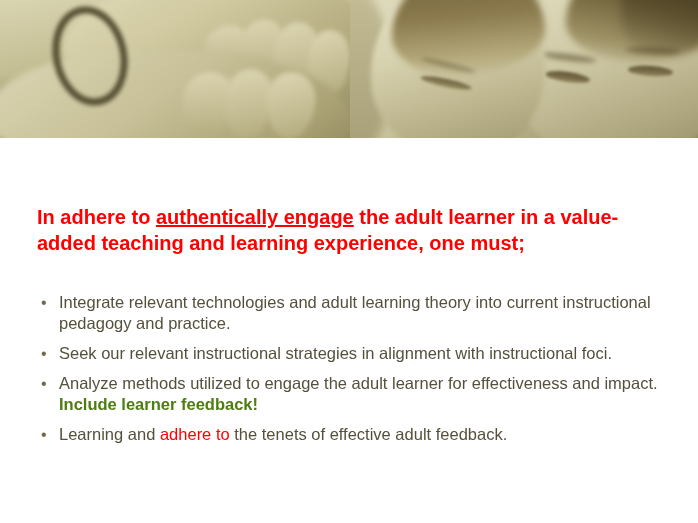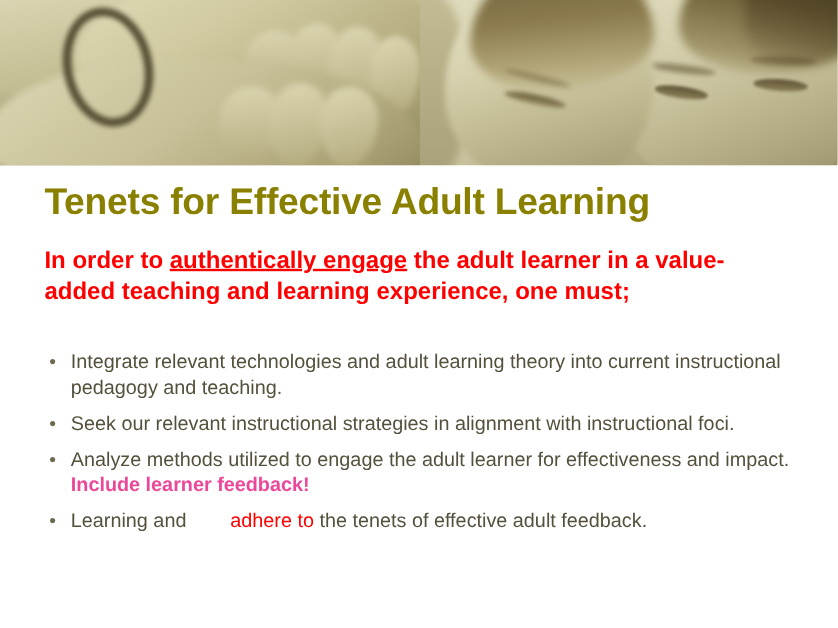--- a/index.html
+++ b/index.html
@@ -253,26 +253,25 @@
     padding-left: 4px;
     box-sizing: border-box;
   }
   .bullet-text {
     flex: 1 1 auto;
     font-size: 16.5px;
     line-height: 21px;
     color: #55503c;
   }
   .bullet-text .hot {
-    color: #ec4899;
+    color: #4d7c0f;
     font-weight: bold;
   }
   .bullet-text .hot-plain {
     color: #ff0000;
-    margin-left: 32px;
   }
 </style>
 </head>
 <body>
 
 <div class="header-band">
 
   <div class="photo photo-left">
     <div class="bg"></div>
     <div class="desk-edge"></div>
@@ -301,30 +300,29 @@
     <div class="hair-a"></div>
     <div class="brow-a"></div>
     <div class="eye-a"></div>
     <div class="corner-dark"></div>
   </div>
 
 </div>
 
 <div class="slide-body">
 
-  <div class="slide-title">Tenets for Effective Adult Learning</div>
 
   <div class="intro">
-    <span>In order to </span><u>authentically engage</u><span> the adult learner in a value-added teaching and learning experience, one must;</span>
+    <span>In adhere to </span><u>authentically engage</u><span> the adult learner in a value-added teaching and learning experience, one must;</span>
   </div>
 
   <div class="bullets">
       <div class="bullet-row">
         <div class="bullet-mark">•</div>
-        <div class="bullet-text"><span>Integrate relevant technologies and adult learning theory into current instructional pedagogy and teaching.</span></div>
+        <div class="bullet-text"><span>Integrate relevant technologies and adult learning theory into current instructional pedagogy and practice.</span></div>
       </div>
       <div class="bullet-row">
         <div class="bullet-mark">•</div>
         <div class="bullet-text"><span>Seek our relevant instructional strategies in alignment with instructional foci.</span></div>
       </div>
       <div class="bullet-row">
         <div class="bullet-mark">•</div>
         <div class="bullet-text"><span>Analyze methods utilized to engage the adult learner for effectiveness and impact. </span><span class="hot">Include learner feedback!</span></div>
       </div>
       <div class="bullet-row">

